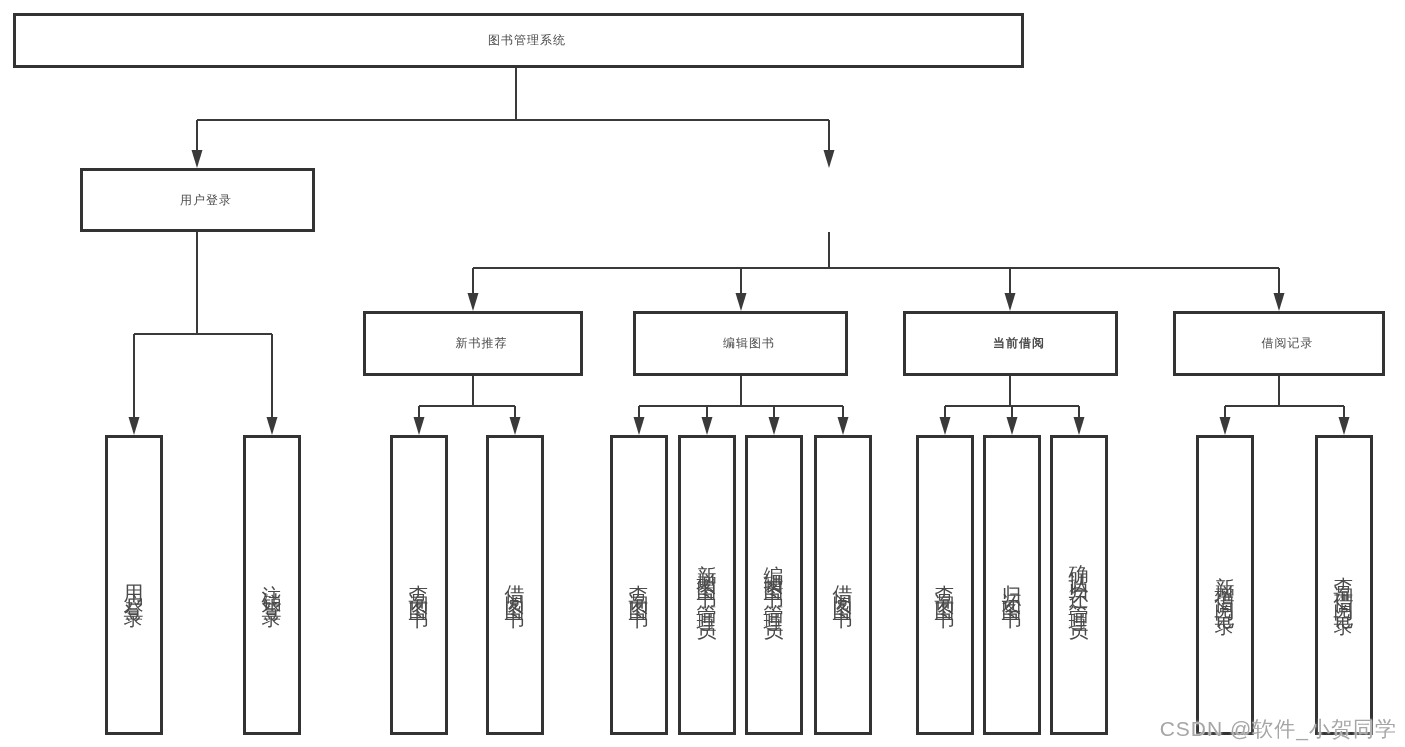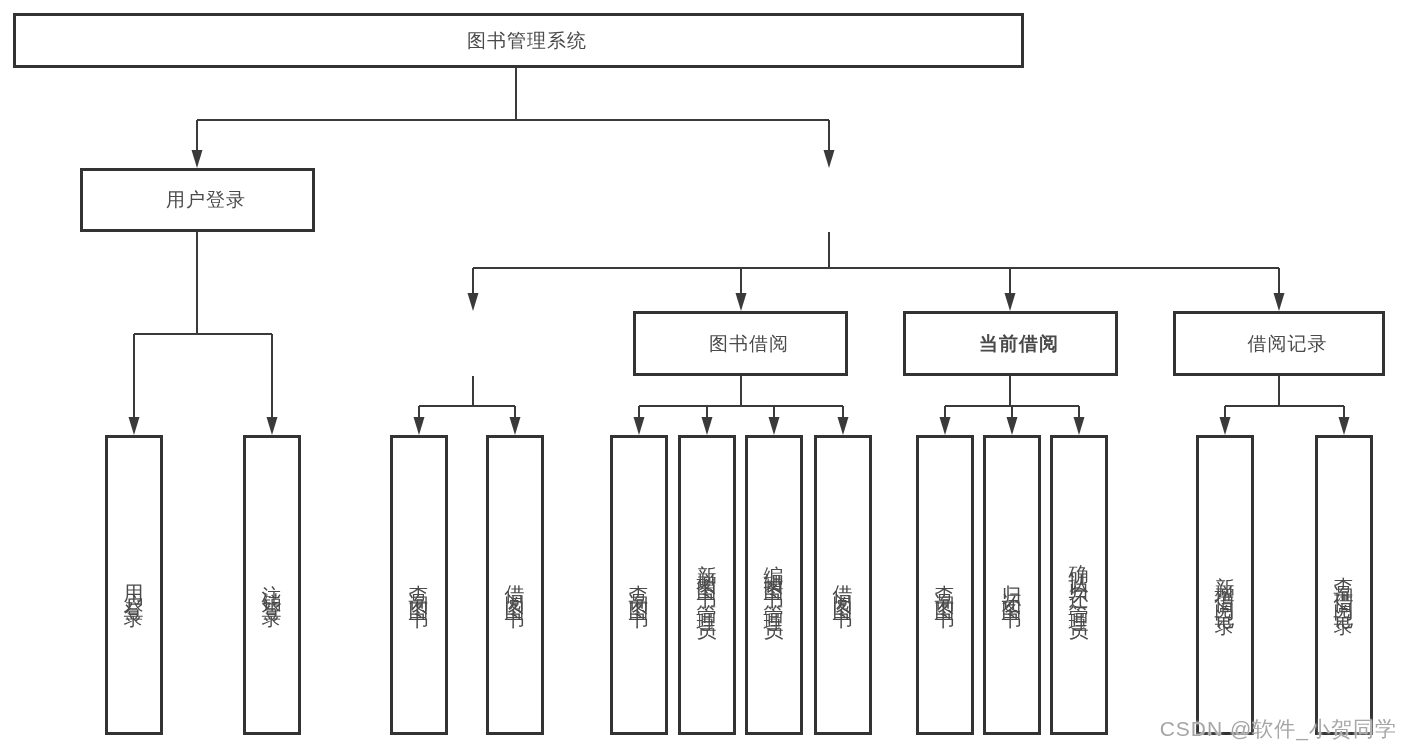--- a/index.html
+++ b/index.html
@@ -27,21 +27,21 @@
     position: absolute;
     box-sizing: border-box;
     background: #ffffff;
     border: 3px solid #333333;
     display: flex;
     align-items: center;
     justify-content: center;
     color: #4a4a4a;
   }
   .node.h {
-    font-size: 19px;
+    font-size: 12px;
     letter-spacing: 1px;
     padding-left: 17px;
   }
   .node.root  { left: 13px;  top: 13px;  width: 1011px; height: 55px; }
   .node.lvl2  { top: 168px; height: 64px; }
   .node.login { left: 80px;  width: 235px; }
   .node.mgmt  { left: 712px; width: 235px; }
   .node.lvl3  { top: 311px; height: 65px; }
   .node.nb    { left: 363px;  width: 220px; }
   .node.bb    { left: 633px;  width: 215px; }
@@ -136,22 +136,25 @@
   </svg>
 
   <div class="node root h">
     <span>图书管理系统</span>
   </div>
 
   <div class="node lvl2 login h">
     <span>用户登录</span>
   </div>
 
+  <div class="node lvl3 nb h">
+    <span>新书推荐</span>
+  </div>
   <div class="node lvl3 bb h">
-    <span>图书借阅</span>
+    <span>编辑图书</span>
   </div>
   <div class="node lvl3 cb h">
     <span>当前借阅</span>
   </div>
   <div class="node lvl3 br h">
     <span>借阅记录</span>
   </div>
 
   <div class="node leaf" style="left:105px">
     <span class="vtext">用户登录</span>

